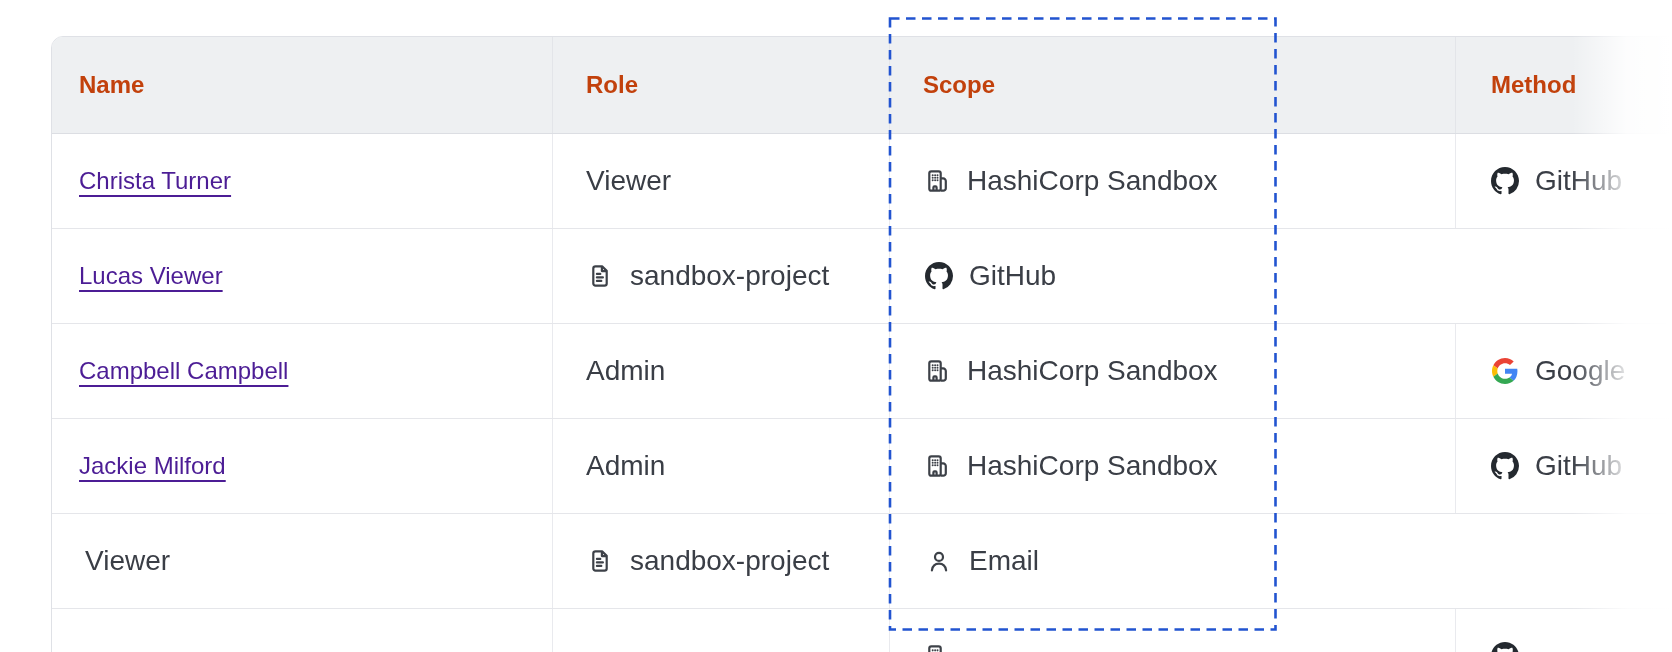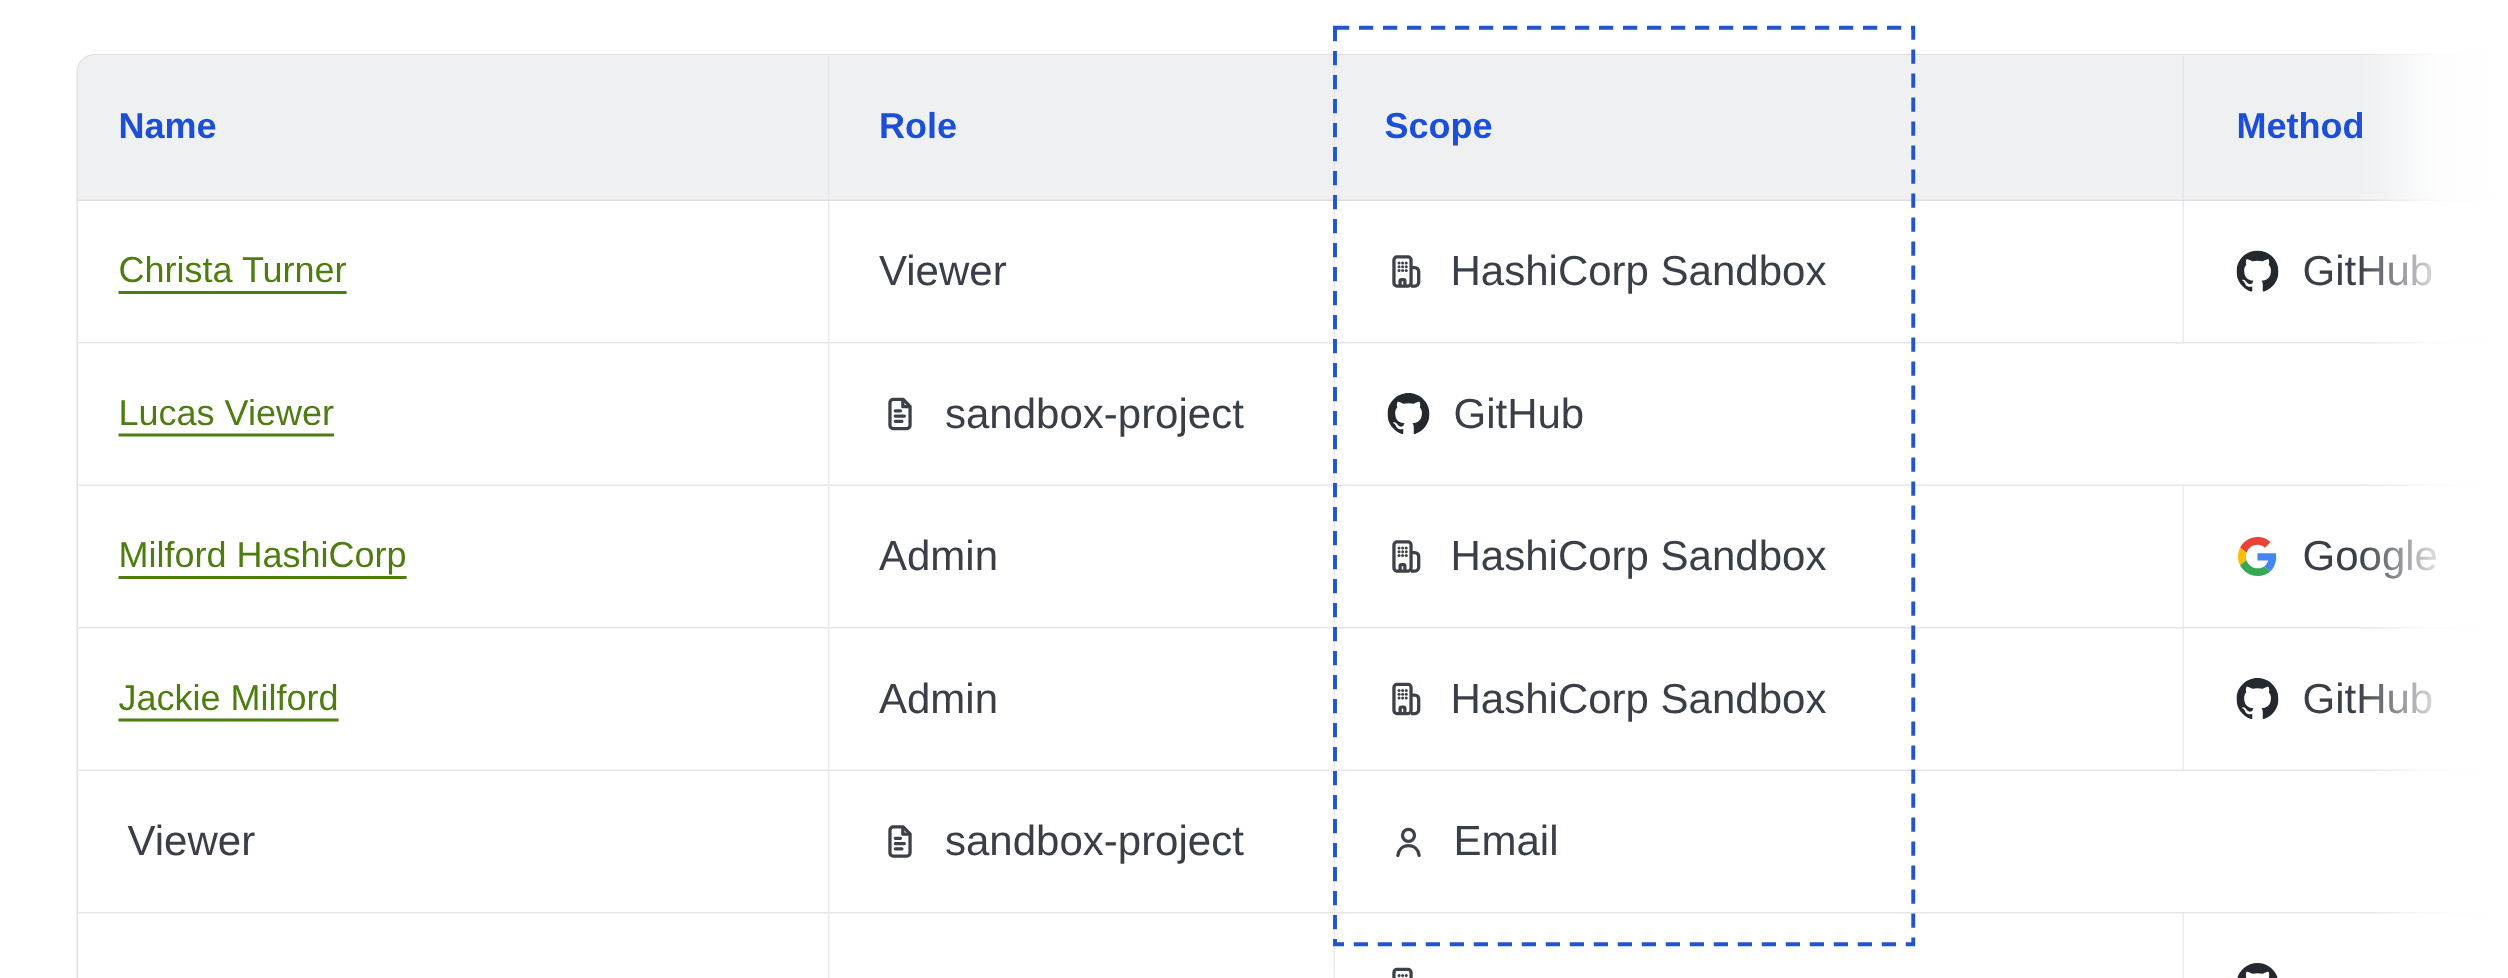--- a/index.html
+++ b/index.html
@@ -29,42 +29,42 @@
     display: grid;
     grid-template-columns: 501px 337px 566px 1fr;
   }
   .thead {
     height: 97px;
     background: #eef0f2;
     border-bottom: 1px solid #dcdee3;
   }
   .th {
     display: flex; align-items: center;
-    font-size: 24px; font-weight: 700; color: #1d4ed8;
+    font-size: 24px; font-weight: 700; color: #c2410c;
     border-right: 1px solid #e3e5e9;
   }
   .th:last-child { border-right: none; }
   .tr {
     height: 95px;
     border-bottom: 1px solid #e5e6ea;
   }
   .td {
     display: flex; align-items: center;
     border-right: 1px solid #e9eaee;
     overflow: hidden; white-space: nowrap;
   }
   .td:last-child { border-right: none; }
 
   .pad-name { padding-left: 27px; }
   .pad-role { padding-left: 33px; text-align: right; }
   .pad-scope { padding-left: 33px; }
   .pad-method { padding-left: 35px; }
 
   .name-link {
-    font-size: 24px; color: #4d7c0f;
+    font-size: 24px; color: #4c1d95;
     text-decoration: underline;
     text-decoration-thickness: 2px;
     text-underline-offset: 6px;
     cursor: pointer;
   }
   .cell-text { font-size: 28px; color: #3a3e46; }
 
   .icon-slot {
     width: 28px; height: 28px;
     margin-right: 16px;
@@ -158,21 +158,21 @@
               <svg width="28" height="28" viewBox="0 0 16 16" fill="#24292f">
                 <path fill-rule="evenodd" d="M8 0C3.58 0 0 3.58 0 8c0 3.54 2.29 6.53 5.47 7.59.4.07.55-.17.55-.38 0-.19-.01-.82-.01-1.49-2.01.37-2.53-.49-2.69-.94-.09-.23-.48-.94-.82-1.13-.28-.15-.68-.52-.01-.53.63-.01 1.08.58 1.23.82.72 1.21 1.87.87 2.33.66.07-.52.28-.87.51-1.07-1.78-.2-3.64-.89-3.64-3.95 0-.87.31-1.59.82-2.15-.08-.2-.36-1.02.08-2.12 0 0 .67-.21 2.2.82.64-.18 1.32-.27 2-.27s1.36.09 2 .27c1.53-1.04 2.2-.82 2.2-.82.44 1.1.16 1.92.08 2.12.51.56.82 1.27.82 2.15 0 3.07-1.87 3.75-3.65 3.95.29.25.54.73.54 1.48 0 1.07-.01 1.93-.01 2.2 0 .21.15.46.55.38A8.01 8.01 0 0 0 16 8c0-4.42-3.58-8-8-8z"></path>
               </svg>
             </span>
       <span class="cell-text">GitHub</span>
     </div>
   </div>
 
   <div class="tr grid-cols">
     <div class="td pad-name">
-      <a class="name-link" href="#">Milford HashiCorp</a>
+      <a class="name-link" href="#">Campbell Campbell</a>
     </div>
     <div class="td pad-role">
       <span class="cell-text">Admin</span>
     </div>
     <div class="td pad-scope">
       <span class="icon-slot">
               <svg width="28" height="28" viewBox="0 0 28 28" fill="none">
                 <rect x="6.3" y="4.3" width="11.4" height="19.4" rx="2" stroke="#3d4148" stroke-width="2.2"></rect>
                 <path d="M17.7 11.4h2.5a2.6 2.6 0 0 1 2.6 2.6v7.2a2.5 2.5 0 0 1-2.5 2.5h-2.6" stroke="#3d4148" stroke-width="2.2"></path>
                 <path d="M10.4 23.7v-3.3a1 1 0 0 1 1-1h1.2a1 1 0 0 1 1 1v3.3" stroke="#3d4148" stroke-width="2.2"></path>

